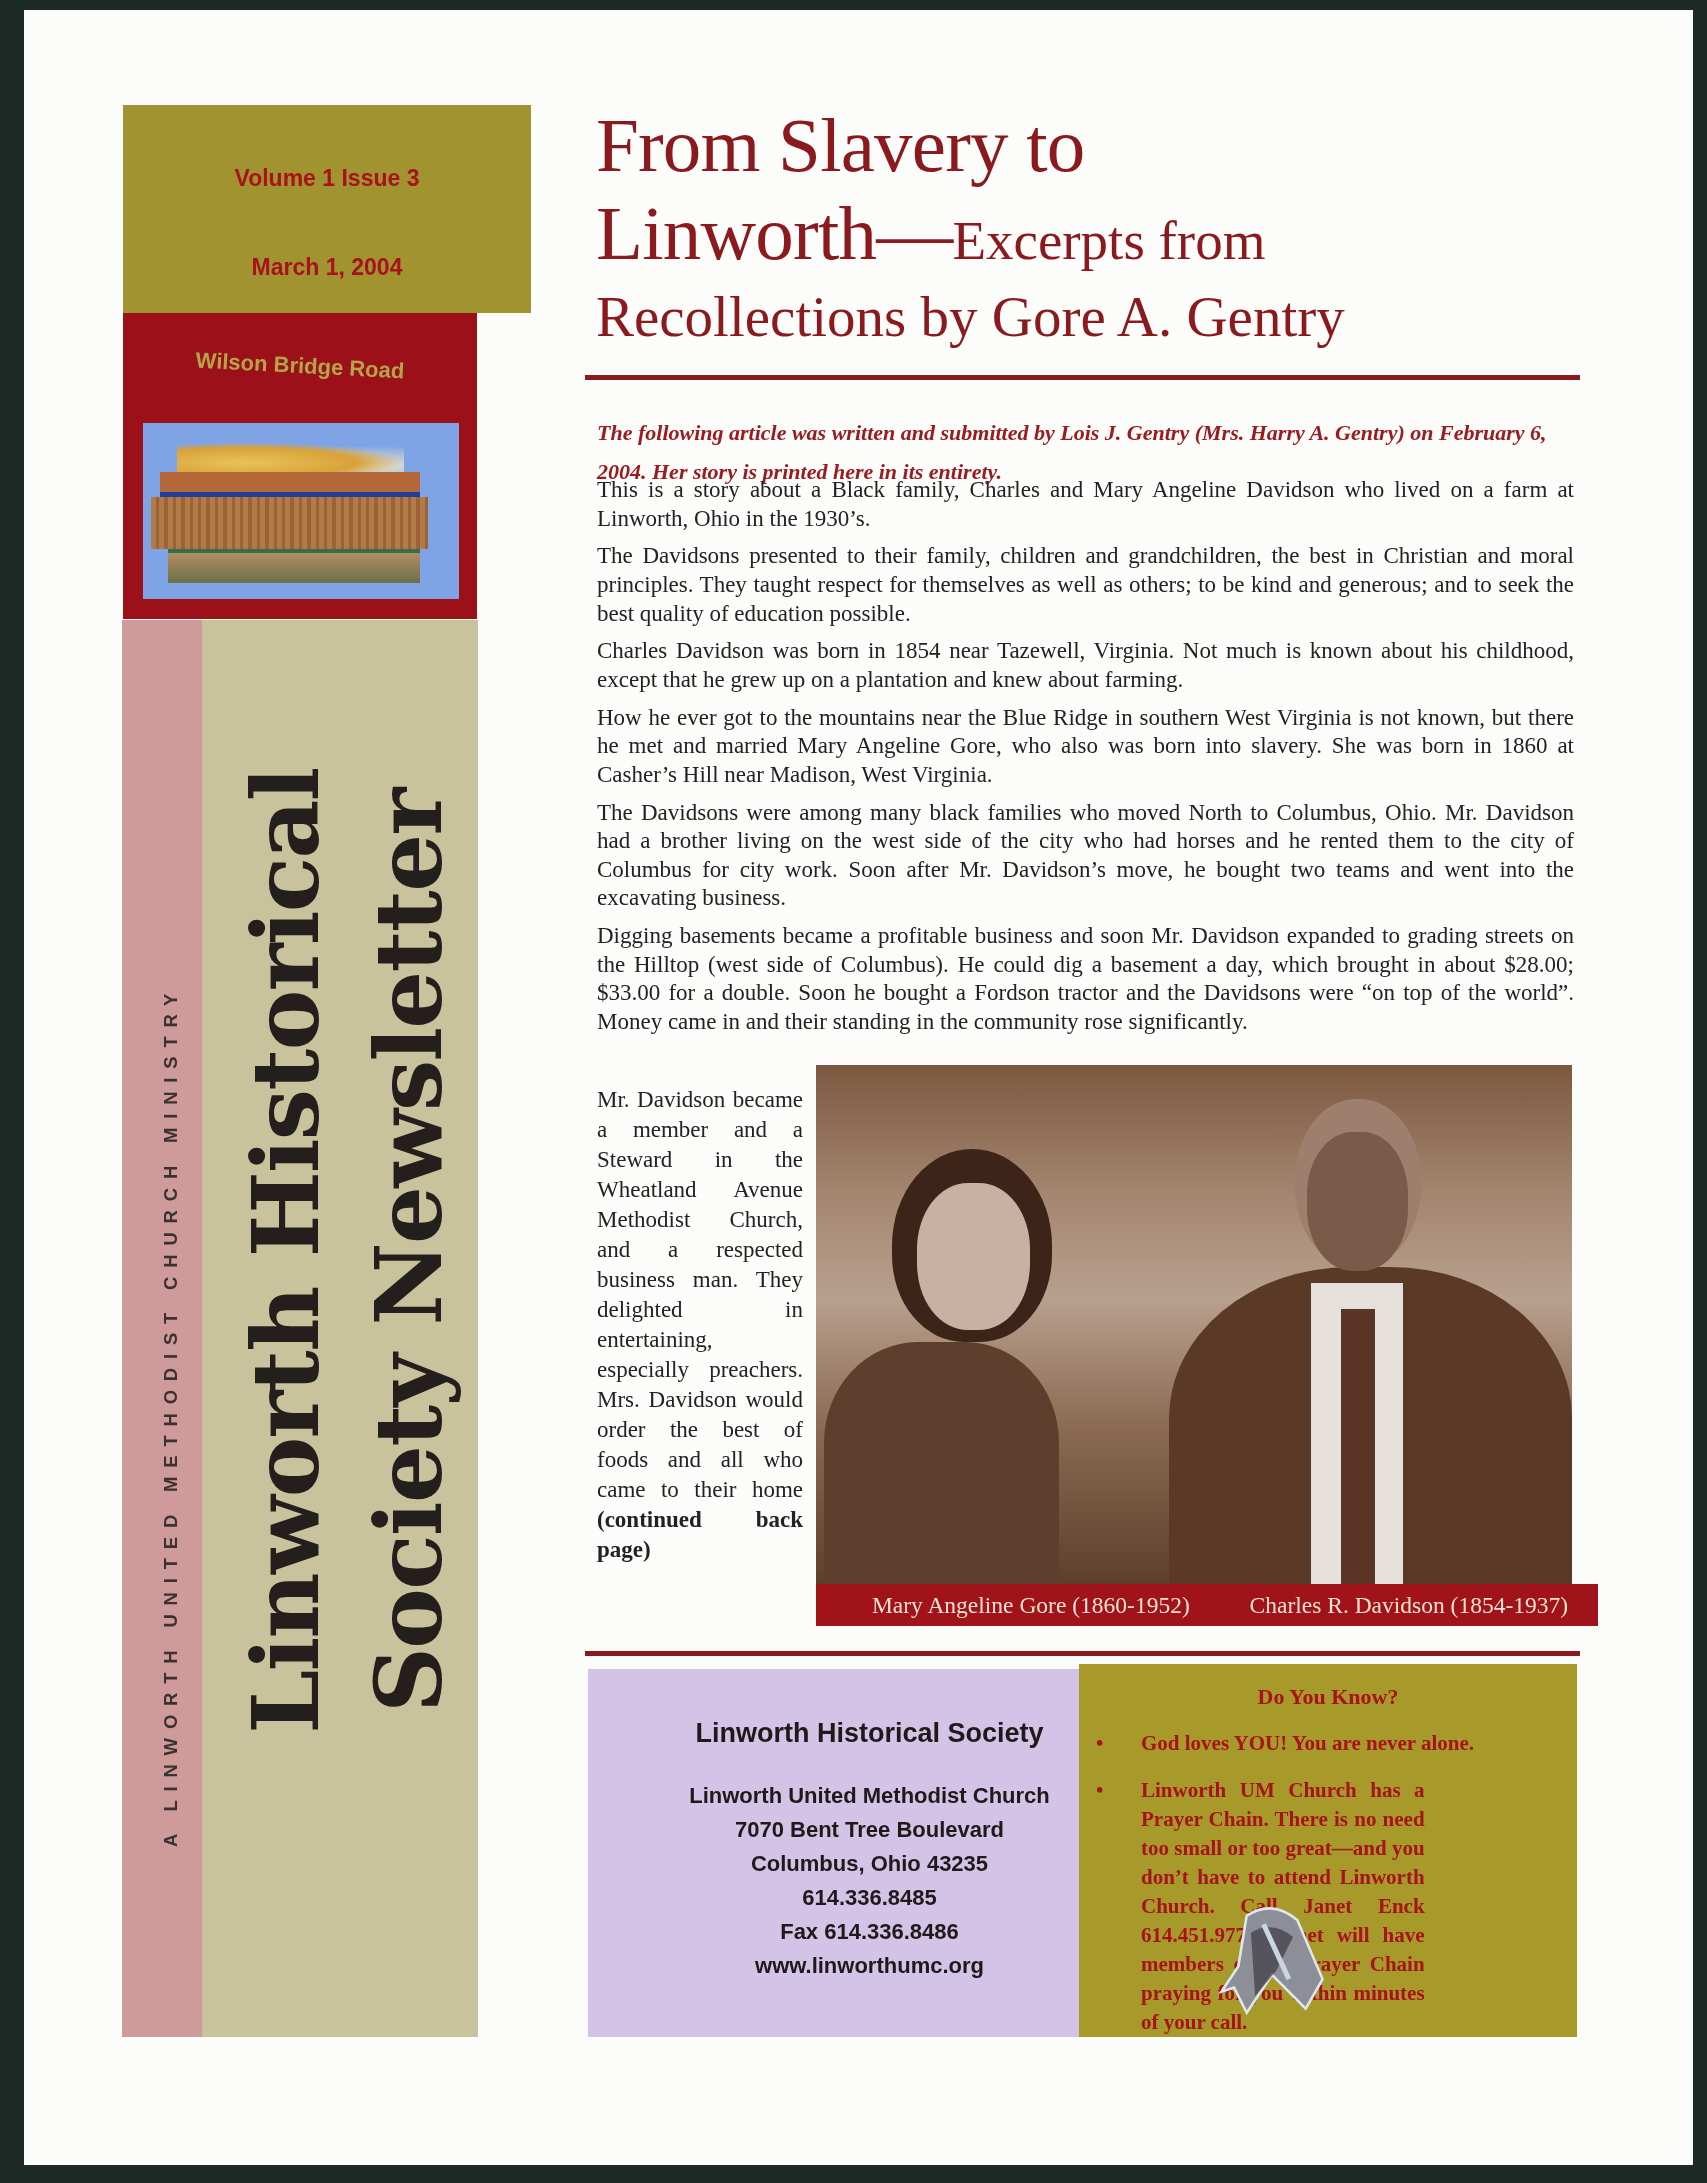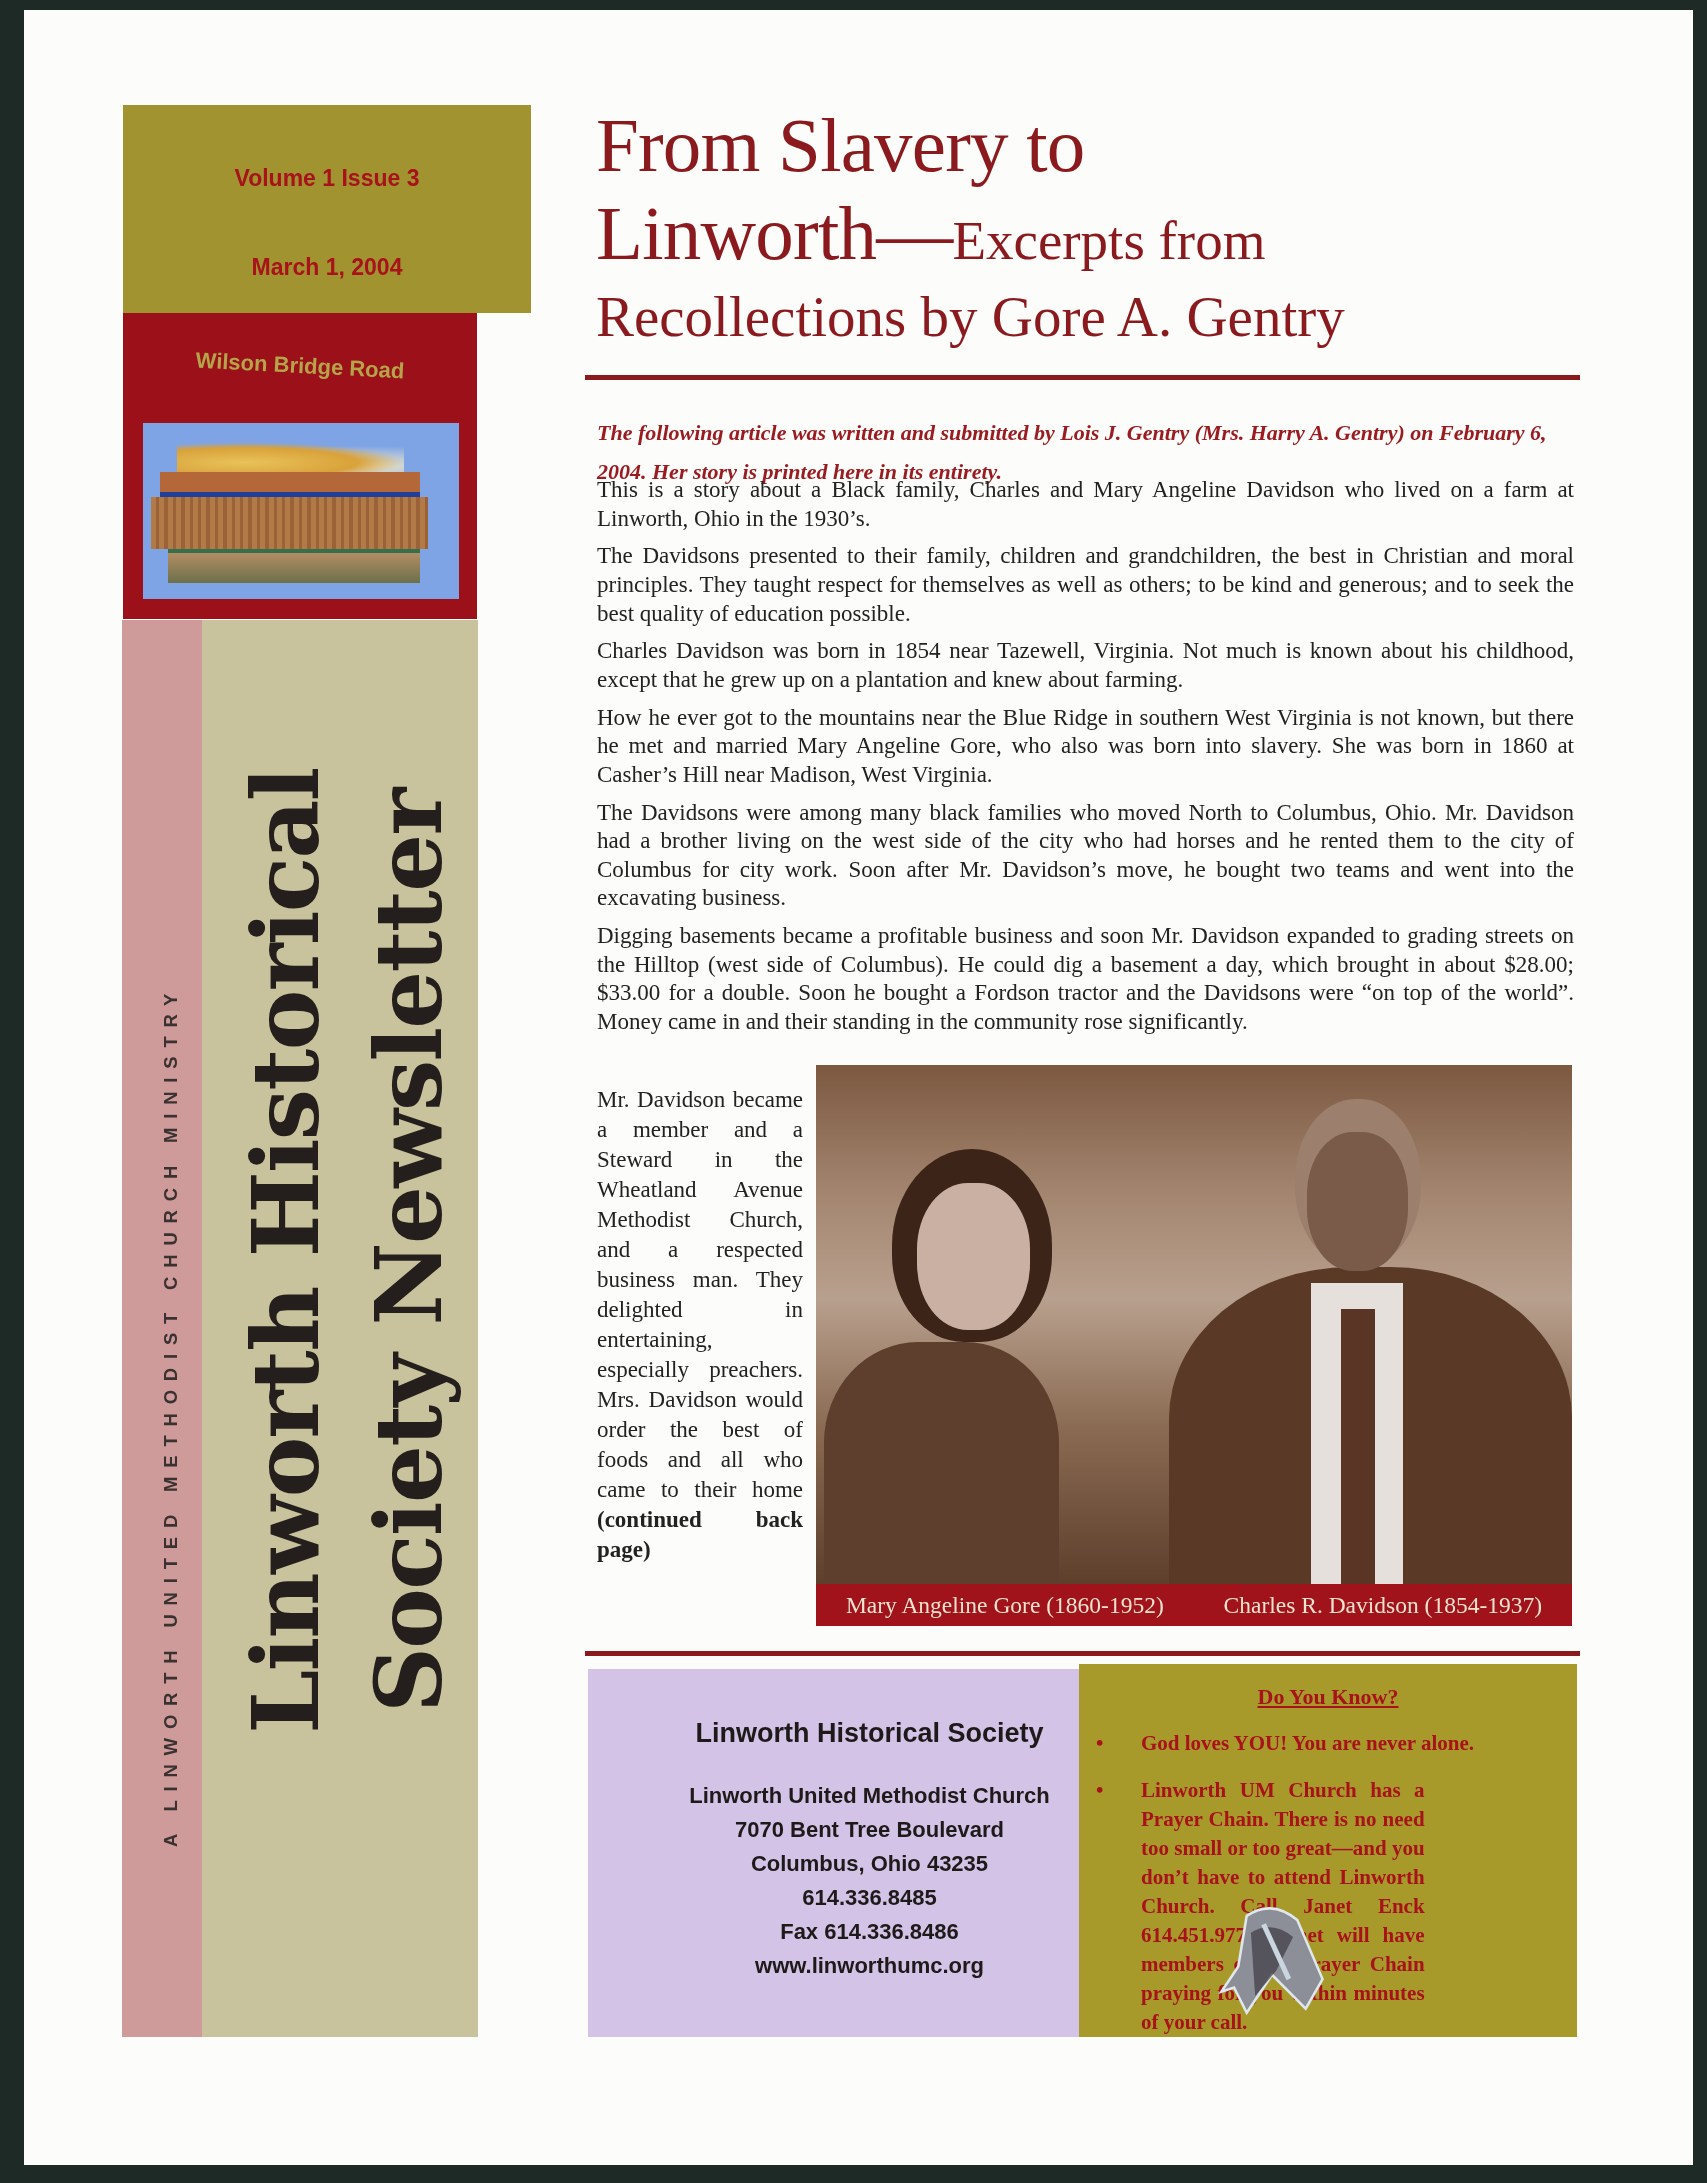--- a/index.html
+++ b/index.html
@@ -138,35 +138,35 @@
     position: absolute; left: 495px; top: 218px; width: 92px; height: 302px;
     background: #e6e0dc;
   }
   .photo .tie {
     position: absolute; left: 525px; top: 244px; width: 34px; height: 277px;
     background: #5a3526;
   }
   .caption {
     position: absolute; left: 816px; top: 1584px; width: 756px; height: 42px;
     background: #a0131b; color: #f2e2d0; font-size: 23.5px; line-height: 42px;
-    display: flex; justify-content: space-around;
+    display: flex; justify-content: space-around; padding-left: 26px;
   }
   
   .contact {
     position: absolute; left: 588px; top: 1669px; width: 563px; height: 368px;
     background: #d3c3e6; text-align: center; color: #1e1a1a;
     font-family: "Liberation Sans", sans-serif; font-weight: bold;
   }
   .contact .title { font-size: 27px; margin-top: 49px; margin-bottom: 30px; }
   .contact .line { font-size: 22px; line-height: 34px; }
   .know {
     position: absolute; left: 1079px; top: 1664px; width: 498px; height: 373px;
     background: #a89a2a; color: #a8121a; font-weight: bold; font-family: "Liberation Serif", serif;
   }
-  .know .title { text-align: center; font-size: 22px; margin-top: 20px; text-decoration: underline; }
+  .know .title { text-align: center; font-size: 22px; margin-top: 20px; }
   .know ul { list-style: none; margin: 18.5px 0 0 0; padding: 0 8.4px 0 17px; }
   .know li { position: relative; padding-left: 45px; font-size: 21px; line-height: 29px; text-align: justify; }
   .know li .bullet { position: absolute; left: 0; top: 0; }
   .know li + li { margin-top: 18.5px; }
   .know .shape-float { float: right; width: 134px; height: 143px; shape-outside: inset(0); margin-left: 10px; margin-top: 109px; }
   .hands {
     position: absolute; left: 1213px; top: 1899px; width: 118px; height: 118px;
   }
 </style>
 </head>

